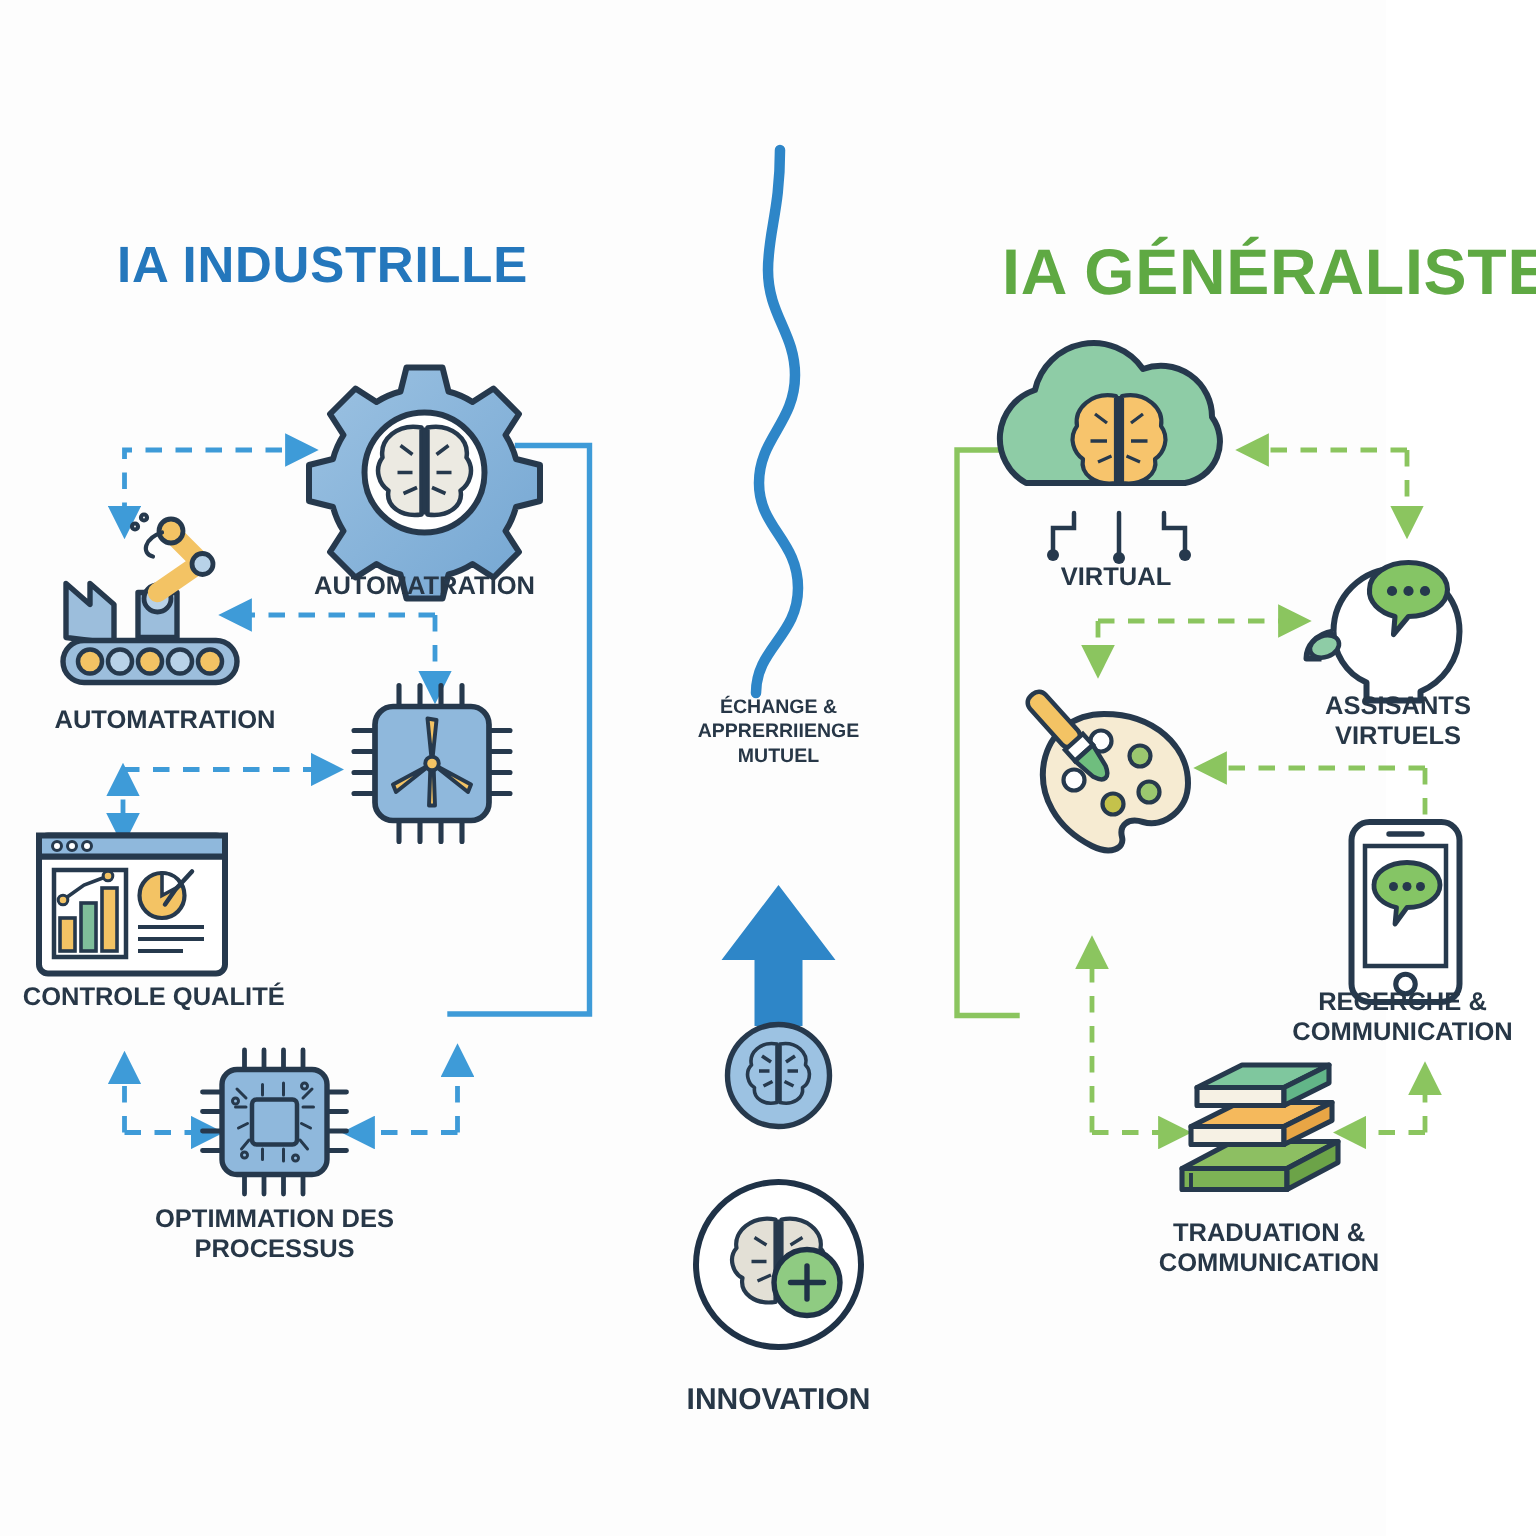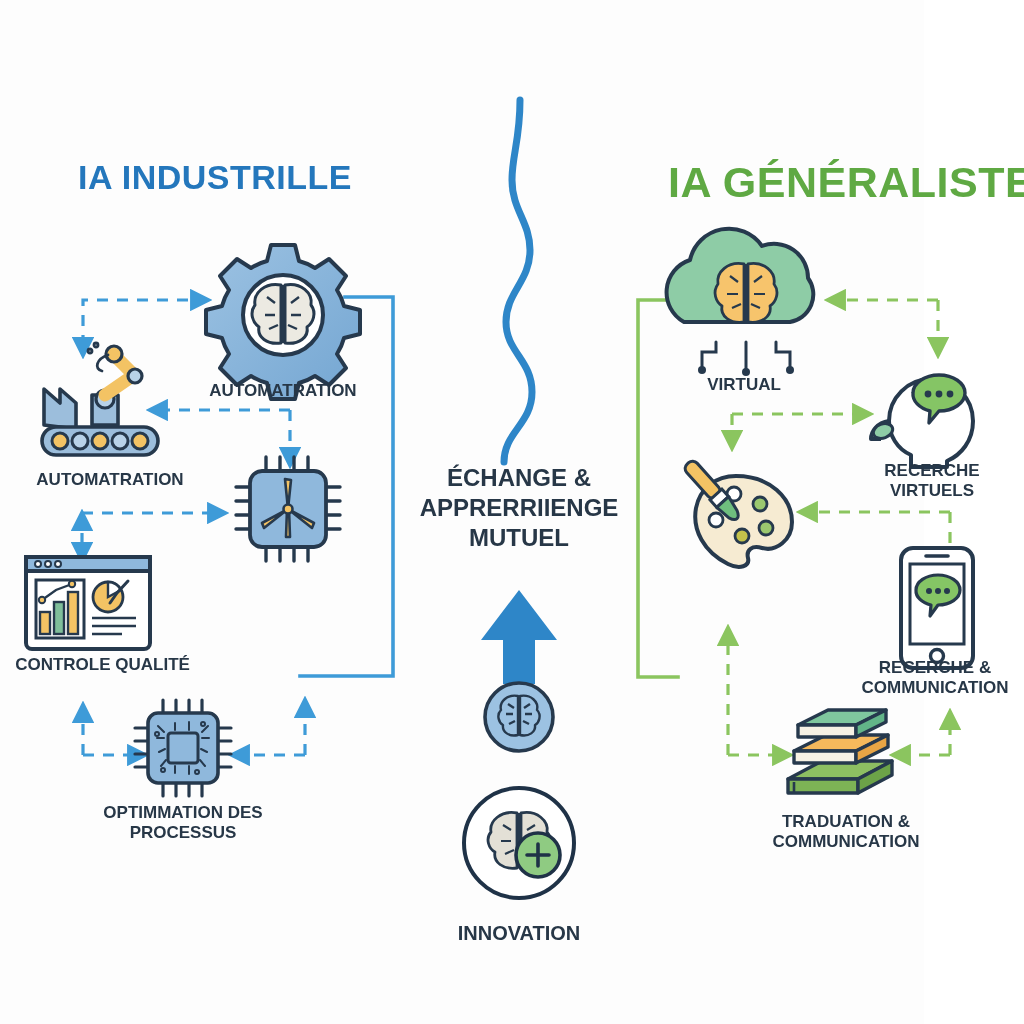--- a/index.html
+++ b/index.html
@@ -12,21 +12,21 @@
   #stage{position:relative;width:924px;height:1024px;background:#fdfdfd;}
   svg#canvas{position:absolute;left:0;top:0;width:1024px;height:1024px;}
 
   .ttl{position:absolute;font-weight:bold;letter-spacing:.5px;white-space:nowrap;}
   #title-left{left:78px;top:158px;font-size:34px;color:#2477BC;}
   #title-right{left:668px;top:158px;font-size:43px;color:#5FA943;}
 
   .lbl{position:absolute;font-weight:bold;color:#273747;text-align:center;
        line-height:1.18;white-space:pre-line;font-size:17px;}
   .center-lbl{position:absolute;font-weight:bold;color:#273747;text-align:center;
-       line-height:1.25;white-space:pre-line;font-size:24px;}
+       line-height:1.25;white-space:pre-line;font-size:13px;}
 </style>
 </head>
 <body>
 
 <div id="stage">
 
   <svg id="canvas" viewBox="0 0 1024 1024">
     <defs>
       <marker id="ab" viewBox="0 0 10 10" refX="8" refY="5" markerWidth="7" markerHeight="7" orient="auto-start-reverse">
         <path d="M0,0 L10,5 L0,10 z" fill="#3E9BD8"></path>
@@ -332,20 +332,20 @@
 
   <div class="lbl" style="left:409px;top:922px;width:220px;font-size:20px;">INNOVATION</div>
 
   <div class="lbl" style="left:183px;top:381px;width:200px;">AUTOMATRATION</div>
   <div class="lbl" style="left:10px;top:470px;width:200px;">AUTOMATRATION</div>
   <div class="lbl" style="left:10px;top:655px;width:185px;">CONTROLE QUALITÉ</div>
   <div class="lbl" style="left:78px;top:803px;width:210px;">OPTIMMATION DES
 PROCESSUS</div>
 
   <div class="lbl" style="left:664px;top:375px;width:160px;">VIRTUAL</div>
-  <div class="lbl" style="left:852px;top:461px;width:160px;">RECERCHE
+  <div class="lbl" style="left:852px;top:461px;width:160px;">ASSISANTS
 VIRTUELS</div>
   <div class="lbl" style="left:840px;top:658px;width:190px;">RECERCHE &amp;
 COMMUNICATION</div>
   <div class="lbl" style="left:746px;top:812px;width:200px;">TRADUATION &amp;
 COMMUNICATION</div>
 
 </div>
 
 </body></html>

